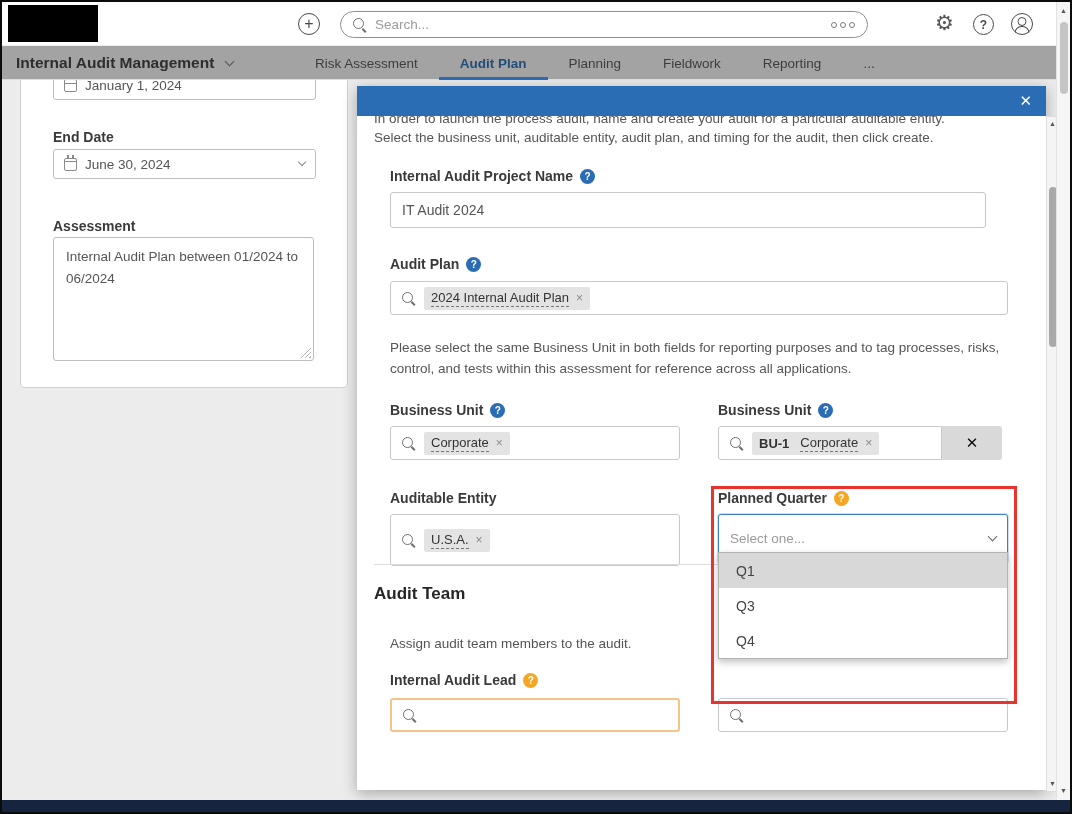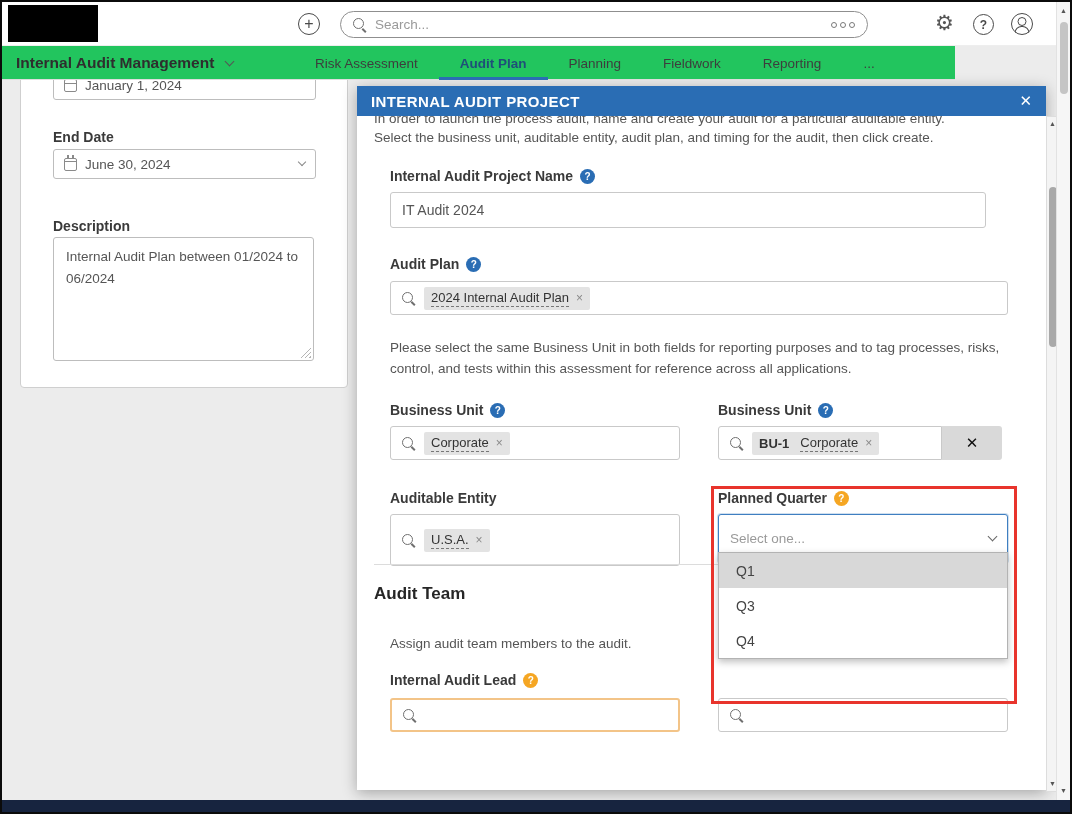--- a/index.html
+++ b/index.html
@@ -18,21 +18,21 @@
   .mag{display:inline-block;width:13px;height:13px;position:relative;flex:none}
   .mag::before{content:'';position:absolute;left:0;top:0;width:9px;height:9px;border:1.6px solid #6f6f6f;border-radius:50%}
   .mag::after{content:'';position:absolute;left:9.5px;top:9.5px;width:5px;height:1.7px;background:#6f6f6f;transform:rotate(45deg);transform-origin:0 0}
   .gear{position:absolute;left:933px;top:9px;font-size:21px;color:#555;line-height:24px}
   .help-btn{position:absolute;left:971px;top:12px;width:21px;height:21px;border:1.7px solid #4a4a4a;border-radius:50%;display:flex;align-items:center;justify-content:center;font-size:12px;font-weight:bold;color:#4a4a4a}
   .person{position:absolute;left:1009px;top:11px;width:22px;height:22px;border:1.7px solid #4a4a4a;border-radius:50%}
   .person::before{content:'';position:absolute;top:3px;left:50%;transform:translateX(-50%);width:7px;height:7px;border:1.5px solid #4a4a4a;border-radius:50%}
   .person::after{content:'';position:absolute;bottom:1px;left:50%;transform:translateX(-50%);width:13px;height:6px;border:1.5px solid #4a4a4a;border-bottom:none;border-radius:7px 7px 0 0}
 
   
-  .navbar{position:absolute;top:44px;left:0;width:953px;height:34px;background:#22c55e;border-bottom:1px solid #ddd;z-index:40}
+  .navbar{position:absolute;top:44px;left:0;width:1068px;height:34px;background:#a3a3a3;border-bottom:1px solid #ddd;z-index:40}
   .app-title{position:absolute;left:14px;top:0;height:34px;display:flex;align-items:center;font-size:15.5px;font-weight:bold;color:#2e2e2e;gap:12px}
   .chev{display:inline-block;width:7px;height:7px;border-right:1.7px solid #555;border-bottom:1.7px solid #555;transform:rotate(45deg);margin-top:-4px}
   .tabs{position:absolute;left:292px;top:0;height:34px;display:flex}
   .tab{height:34px;display:flex;align-items:center;padding:0 21px;font-size:13.5px;color:#3d3d3d;cursor:pointer}
   .tab.active{color:#1f4e79;font-weight:bold;border-bottom:3px solid #2a6db4;padding-top:3px}
 
   
   .left-card{position:absolute;left:18px;top:64px;width:328px;height:322px;background:#fff;border:1px solid #cfcfcf;border-radius:4px;z-index:1}
   .cal{display:inline-block;width:13px;height:13px;border:1.4px solid #8a8a8a;border-radius:2px;position:relative;flex:none}
   .cal::before{content:'';position:absolute;top:-4px;left:2px;width:2px;height:3px;background:#8a8a8a;box-shadow:5px 0 0 #8a8a8a}
@@ -130,33 +130,32 @@
     <div class="field" style="position:absolute;left:32px;top:4px;width:263px;height:29px">
       <span class="cal"></span>
       <span>January 1, 2024</span>
     </div>
     <div class="lbl" style="position:absolute;left:32px;top:62px">End Date</div>
     <div class="field" style="position:absolute;left:32px;top:82px;width:263px;height:30px">
       <span class="cal"></span>
       <span style="flex:1">June 30, 2024</span>
       <span class="chev" style="border-color:#888;width:6px;height:6px"></span>
     </div>
-    <div class="lbl" style="position:absolute;left:32px;top:151px">Description</div>
+    <div class="lbl" style="position:absolute;left:32px;top:151px">Assessment</div>
     <div class="textarea">
       <span>Internal Audit Plan between 01/2024 to 06/2024</span>
       <span class="rz"></span>
     </div>
   </div>
 
   <div class="modal">
     <div class="intro" style="top:25px">In order to launch the process audit, name and create your audit for a particular auditable entity.</div>
     <div class="intro" style="top:44px">Select the business unit, auditable entity, audit plan, and timing for the audit, then click create.</div>
 
     <div class="modal-header">
-      <span class="modal-title">INTERNAL AUDIT PROJECT</span>
       <span class="modal-close">✕</span>
     </div>
 
     <div class="lbl" style="position:absolute;left:33px;top:82px">
       <span>Internal Audit Project Name</span>
       <span class="helpi blue">?</span>
     </div>
     <div class="m-input" style="left:33px;top:106px;width:596px;height:36px">
       <span>IT Audit 2024</span>
     </div>

